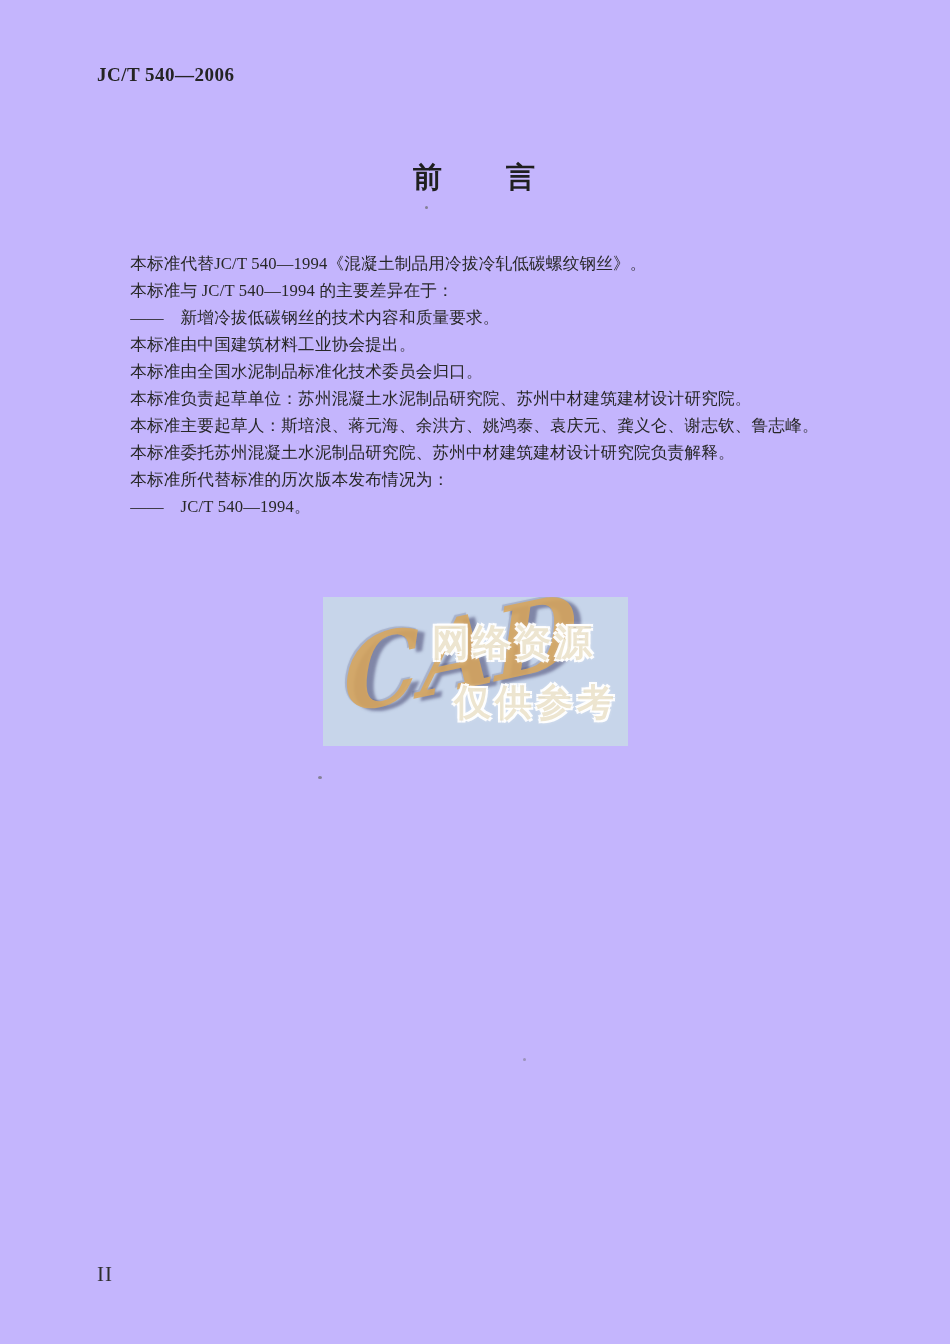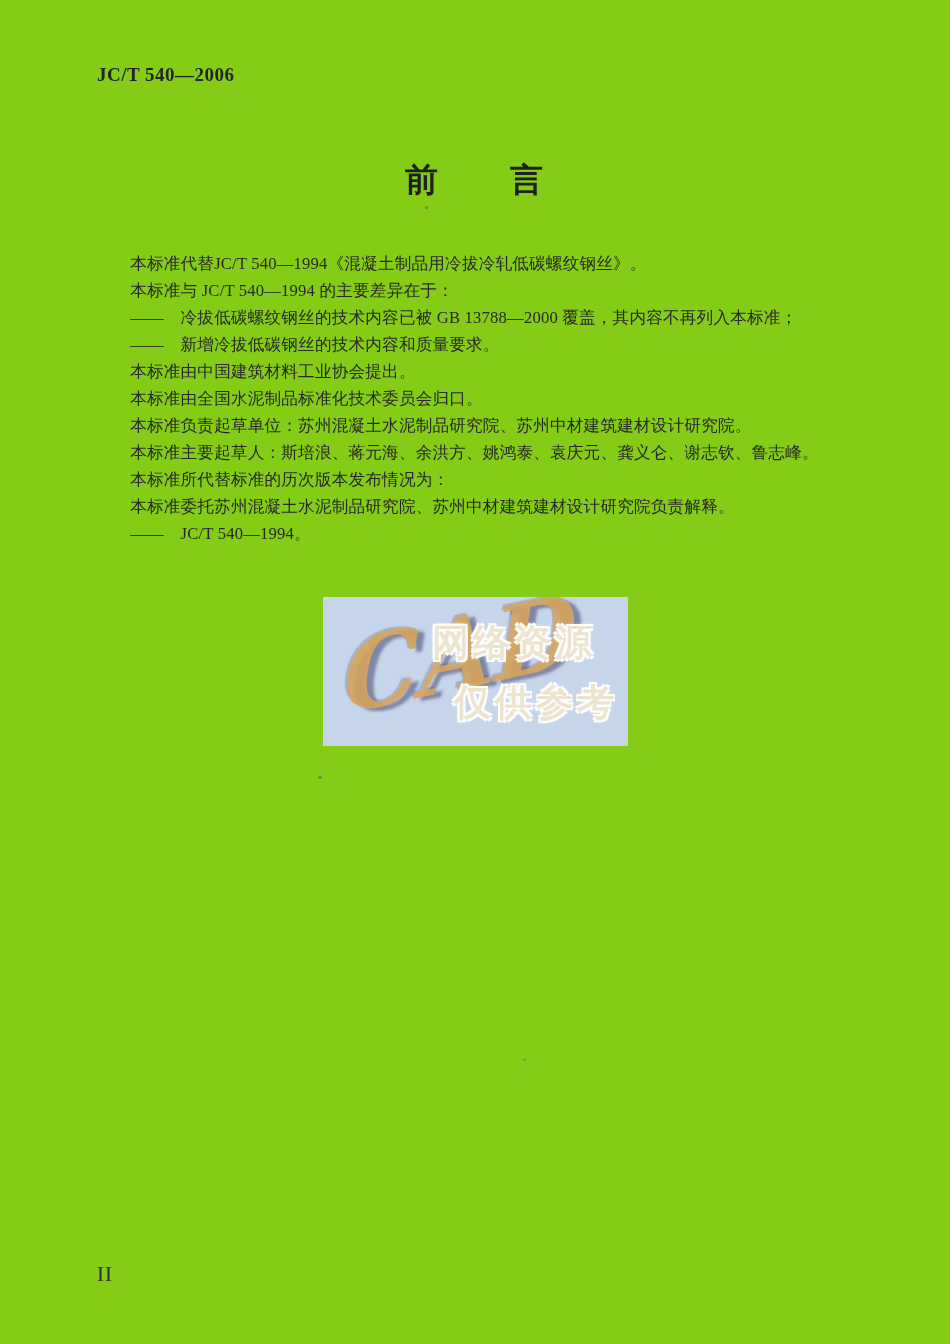--- a/index.html
+++ b/index.html
@@ -5,41 +5,41 @@
   html,body{margin:0;padding:0;}
   body{
     background:#e8e8e8;
     font-family:"DejaVu Serif","Liberation Serif",serif;
   }
   .page{
     position:relative;
     width:950px;
     height:1344px;
     margin:0 auto;
-    background:#84cc16;
+    background:#c4b5fd;
     color:#2b2b2b;
     overflow:hidden;
   }
   .doc-code{
     position:absolute;
     left:97px;
     top:64px;
     font-size:19px;
     font-weight:700;
     letter-spacing:0.5px;
     color:#242424;
     font-family:"Liberation Serif","DejaVu Serif",serif;
   }
   .doc-title{
     position:absolute;
     left:0;
     top:158px;
     width:950px;
     text-align:center;
-    font-size:33px;
+    font-size:29px;
     font-weight:600;
     letter-spacing:2px;
     color:#1f1f1f;
     margin:0;
   }
   .doc-body{
     position:absolute;
     left:97px;
     top:250px;
     width:762px;
@@ -126,28 +126,27 @@
 <div class="page">
 
   <div class="doc-code">JC/T 540—2006</div>
 
   <h1 class="doc-title">前　　言</h1>
 
   <div class="doc-body">
 
   <p class="para">本标准代替JC/T 540—1994《混凝土制品用冷拔冷轧低碳螺纹钢丝》。</p>
       <p class="para">本标准与 JC/T 540—1994 的主要差异在于：</p>
-      <p class="para">——　冷拔低碳螺纹钢丝的技术内容已被 GB 13788—2000 覆盖，其内容不再列入本标准；</p>
       <p class="para">——　新增冷拔低碳钢丝的技术内容和质量要求。</p>
       <p class="para">本标准由中国建筑材料工业协会提出。</p>
       <p class="para">本标准由全国水泥制品标准化技术委员会归口。</p>
       <p class="para">本标准负责起草单位：苏州混凝土水泥制品研究院、苏州中材建筑建材设计研究院。</p>
       <p class="para">本标准主要起草人：斯培浪、蒋元海、余洪方、姚鸿泰、袁庆元、龚义仑、谢志钦、鲁志峰。</p>
+      <p class="para">本标准委托苏州混凝土水泥制品研究院、苏州中材建筑建材设计研究院负责解释。</p>
       <p class="para">本标准所代替标准的历次版本发布情况为：</p>
-      <p class="para">本标准委托苏州混凝土水泥制品研究院、苏州中材建筑建材设计研究院负责解释。</p>
       <p class="para">——　JC/T 540—1994。</p>
     </div>
 
   <div class="watermark">
     <span class="wm-logo">CAD</span>
     <div class="wm-text">
       <div class="wm-line">网络资源</div>
       <div class="wm-line wm-line2">仅供参考</div>
     </div>
   </div>

